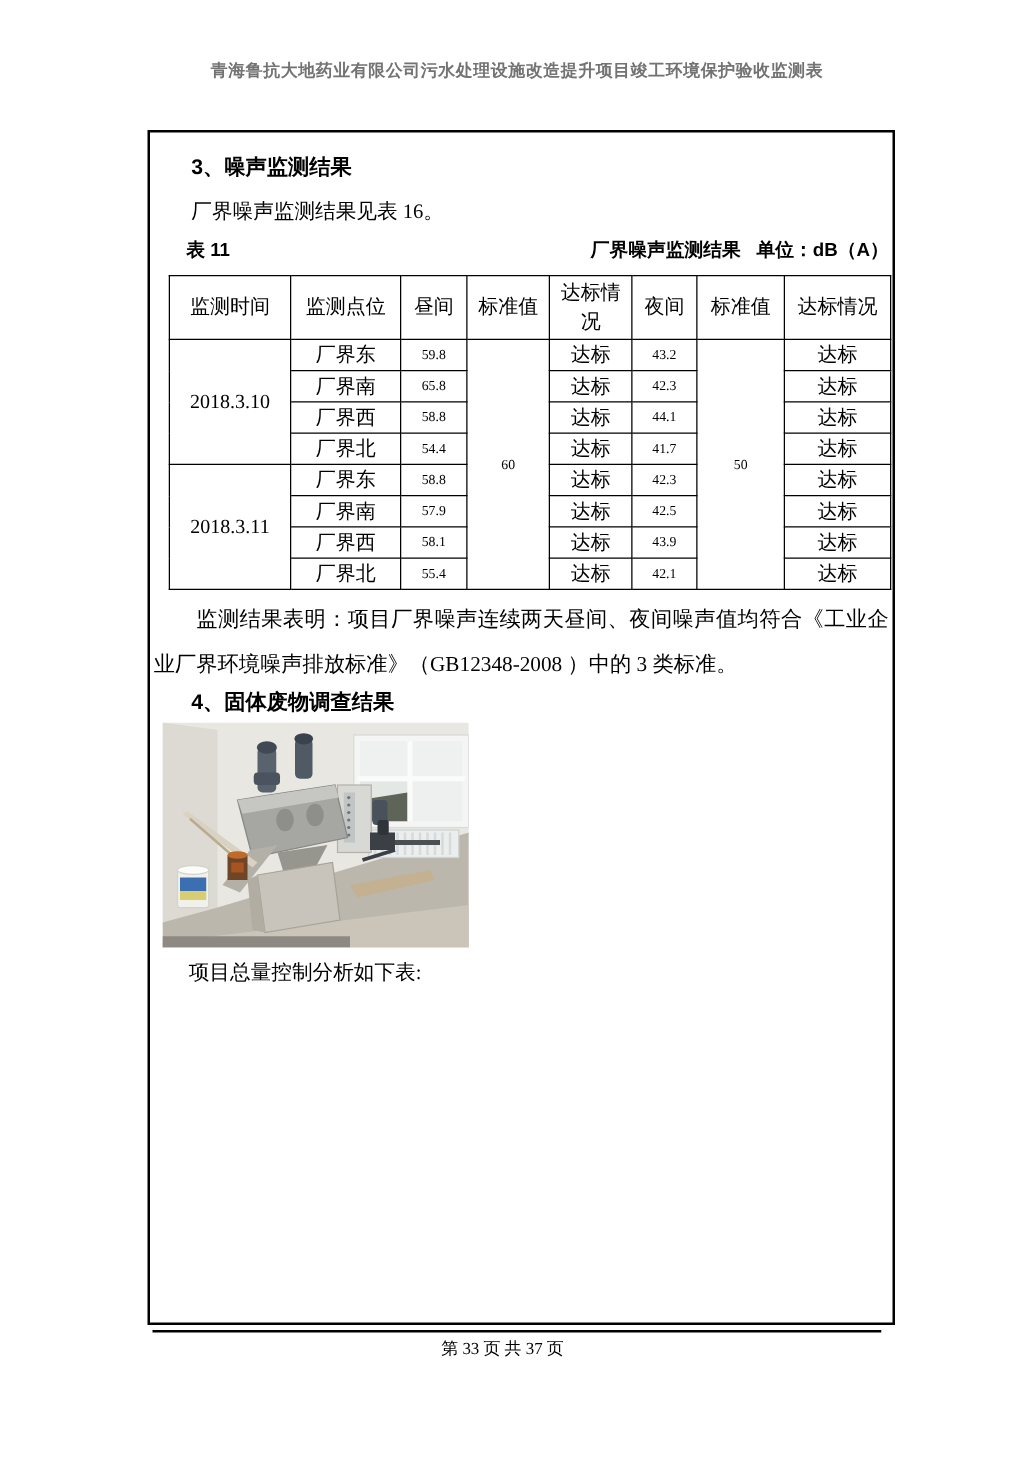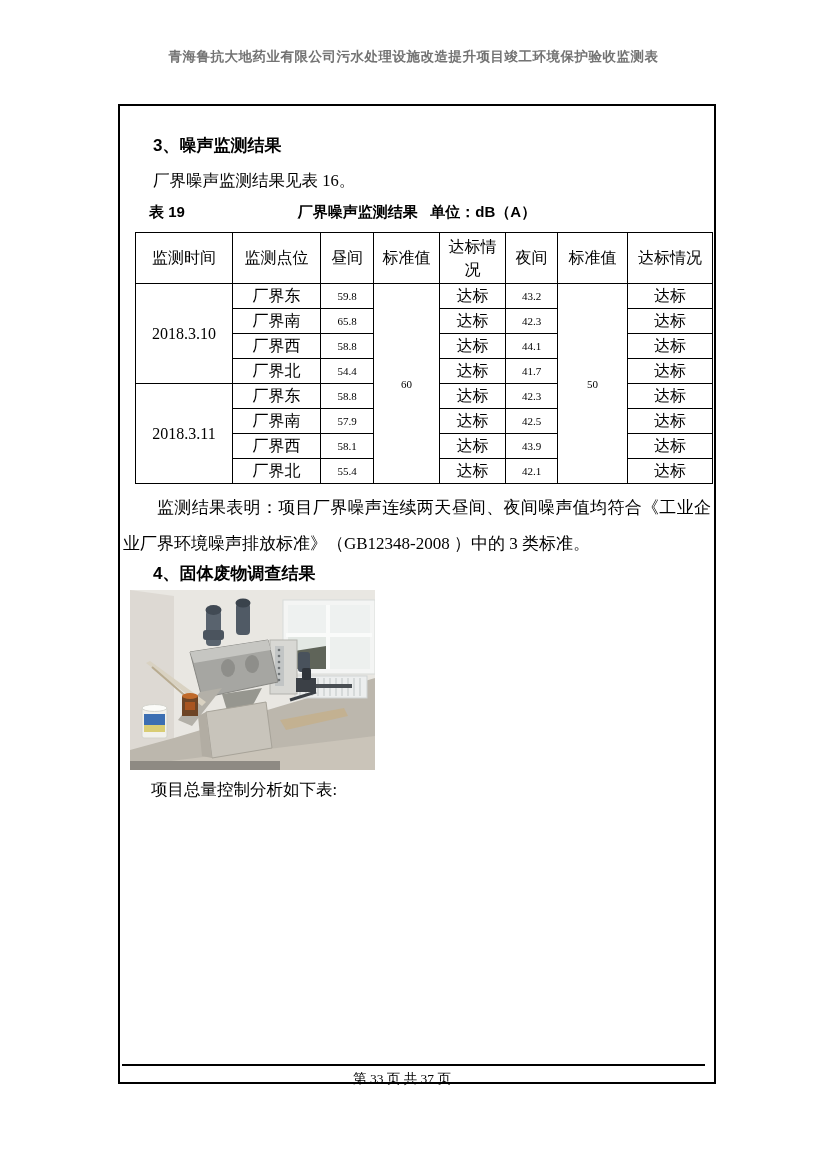--- a/index.html
+++ b/index.html
@@ -7,31 +7,31 @@
     width:827px;height:1169px;position:relative;background:#ffffff;
     font-family:"Liberation Serif","DejaVu Serif",serif;color:#000;
   }
   .doc-title{
     position:absolute;top:48px;left:0;width:827px;text-align:center;
     font-family:"Liberation Sans","DejaVu Sans",sans-serif;
     font-weight:bold;font-size:13.5px;color:#737373;letter-spacing:.5px;
   }
   .frame{
     position:absolute;left:118px;top:104px;width:588px;height:944px;
-    border:2px solid #000;padding:16px 3px;overflow:hidden;background:#fff;
+    border:2px solid #000;padding:4px 3px;overflow:hidden;background:#fff;
   }
   .h-num{
     font-family:"Liberation Sans","DejaVu Sans",sans-serif;
     font-weight:bold;font-size:17px;margin:12px 0 0 30px;
   }
   .p-indent{font-size:16.5px;margin:13px 0 0 30px;}
   .cap-row{position:relative;height:24px;margin-top:11px;
     font-family:"Liberation Sans","DejaVu Sans",sans-serif;font-weight:bold;font-size:15px;}
   .cap-label{position:absolute;left:26px;top:0;}
-  .cap-center{display:block;text-align:center;}
+  .cap-center{display:block;text-align:right;}
   table.noise{
     border-collapse:collapse;table-layout:fixed;width:577px;margin:5px 0 0 12px;
     font-size:16px;
   }
   table.noise th,table.noise td{
     border:1px solid #000;text-align:center;vertical-align:middle;
     font-weight:normal;padding:0 2px;overflow:hidden;
   }
   table.noise thead th{height:50px;line-height:1.45;}
   table.noise td{height:24px;}
@@ -54,21 +54,21 @@
 <body>
 
 <div class="doc-title">青海鲁抗大地药业有限公司污水处理设施改造提升项目竣工环境保护验收监测表</div>
 
 <div class="frame">
 
   <div class="h-num">3、噪声监测结果</div>
   <div class="p-indent">厂界噪声监测结果见表 16。</div>
 
   <div class="cap-row">
-    <span class="cap-label">表 19</span>
+    <span class="cap-label">表 11</span>
     <span class="cap-center"><span>厂界噪声监测结果</span>&nbsp;&nbsp;&nbsp;<span>单位：dB（A）</span></span>
   </div>
 
   <table class="noise">
     <colgroup>
       <col style="width:97px">
         <col style="width:88px">
         <col style="width:53px">
         <col style="width:66px">
       <col style="width:66px">

